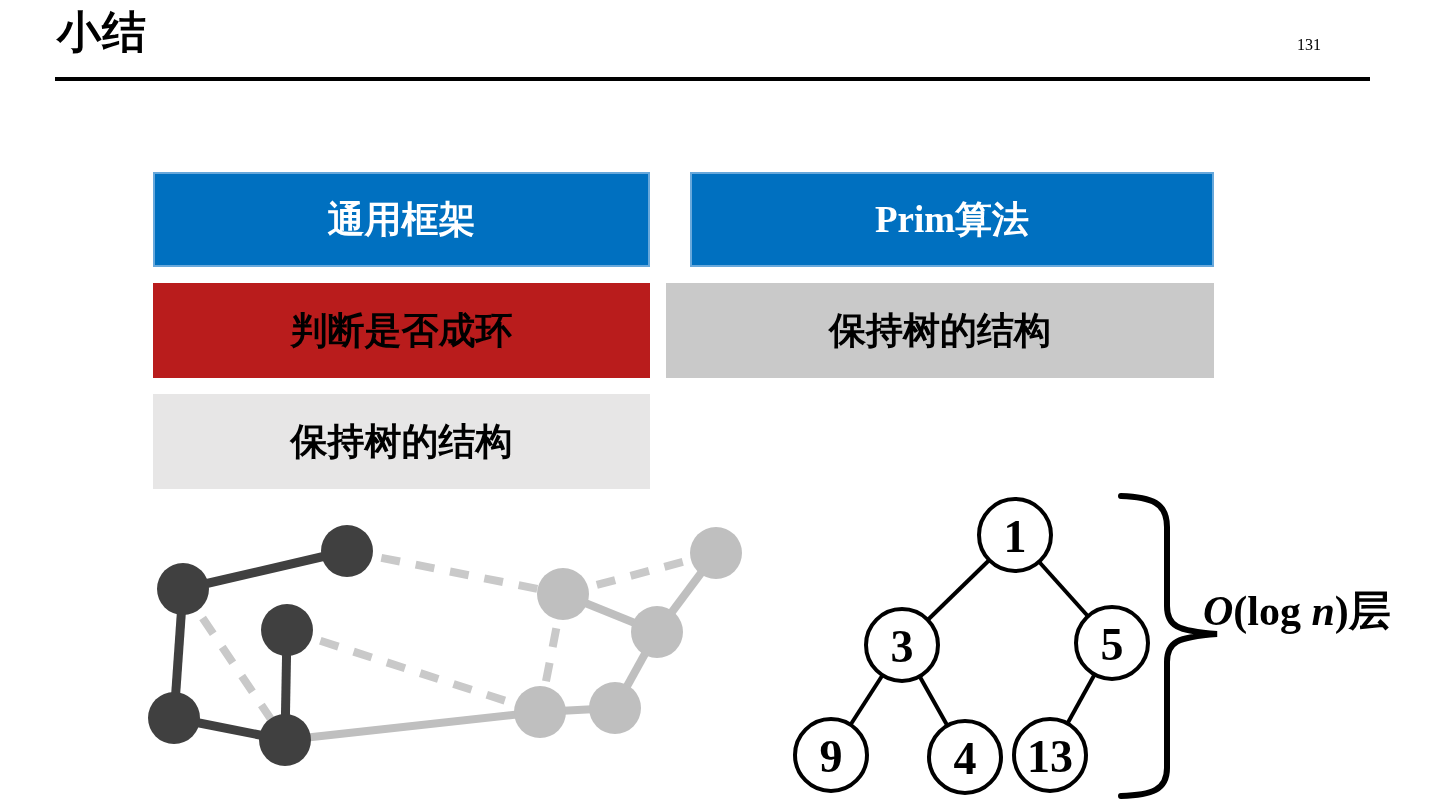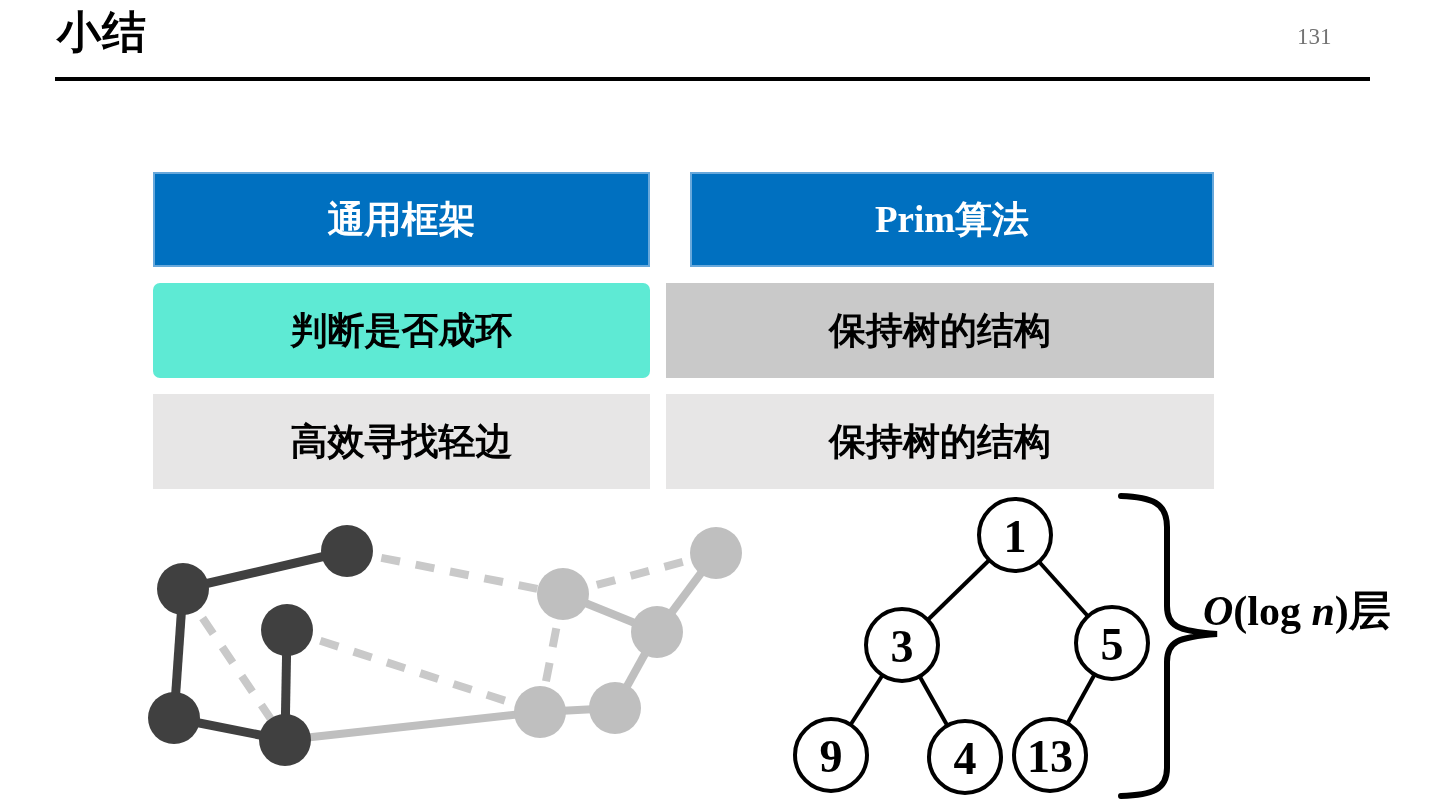--- a/index.html
+++ b/index.html
@@ -5,21 +5,21 @@
   html,body{margin:0;padding:0;background:#ffffff;}
   #slide{
     position:relative;width:1440px;height:810px;background:#ffffff;
     overflow:hidden;font-family:"Liberation Sans",sans-serif;
   }
   .title{
     position:absolute;left:57px;top:6px;font-size:44px;font-weight:bold;
     color:#000;letter-spacing:1px;line-height:1.2;
   }
   .pagenum{
-    position:absolute;left:1297px;top:24px;font-size:23px;color:#737373;
+    position:absolute;left:1297px;top:36px;font-size:16px;color:#000000;
     font-family:"Liberation Serif",serif;
   }
   .rule{
     position:absolute;left:55px;top:77px;width:1315px;height:4px;background:#000;
   }
   .summary-table{
     position:absolute;left:153px;top:172px;width:1049px;
     display:grid;grid-template-columns:497px 548px;
     grid-auto-rows:95px;gap:16px;
   }
@@ -48,28 +48,25 @@
   <div class="rule"></div>
 
   <div class="summary-table">
     <div class="cell hdr" id="hcell1" style="background: rgb(0, 112, 192); color: rgb(255, 255, 255);">
       <span>通用框架</span>
     </div>
     <div class="cell hdr" id="hcell2" style="background: rgb(0, 112, 192); color: rgb(255, 255, 255); margin-left: 24px;">
       <span class="latin-serif">Prim</span>
         <span>算法</span>
     </div>
-    <div class="cell r1" style="background: #5eead4; border-radius: 7px;">
+    <div class="cell r1" style="background: #b91c1c;">
       <span>判断是否成环</span>
     </div>
     <div class="cell r1" style="background: rgb(201, 201, 201);">
       <span>保持树的结构</span>
-    </div>
-    <div class="cell r2" style="background: rgb(231, 230, 230);">
-      <span>高效寻找轻边</span>
     </div>
     <div class="cell r2" style="background: rgb(231, 230, 230);">
       <span>保持树的结构</span>
     </div>
   </div>
 
   <svg id="figures" width="1440" height="810" viewBox="0 0 1440 810">
     <g id="graph-edges">
         <line x1="183" y1="589" x2="347" y2="551" stroke="#404040" stroke-width="9"></line>
         <line x1="183" y1="589" x2="174" y2="718" stroke="#404040" stroke-width="9"></line>

